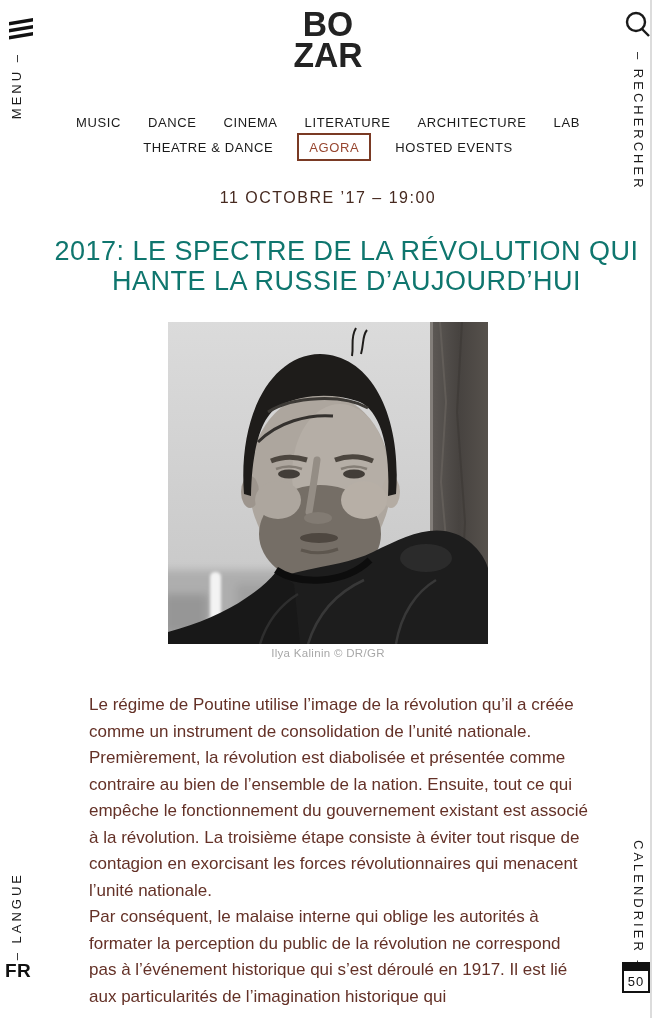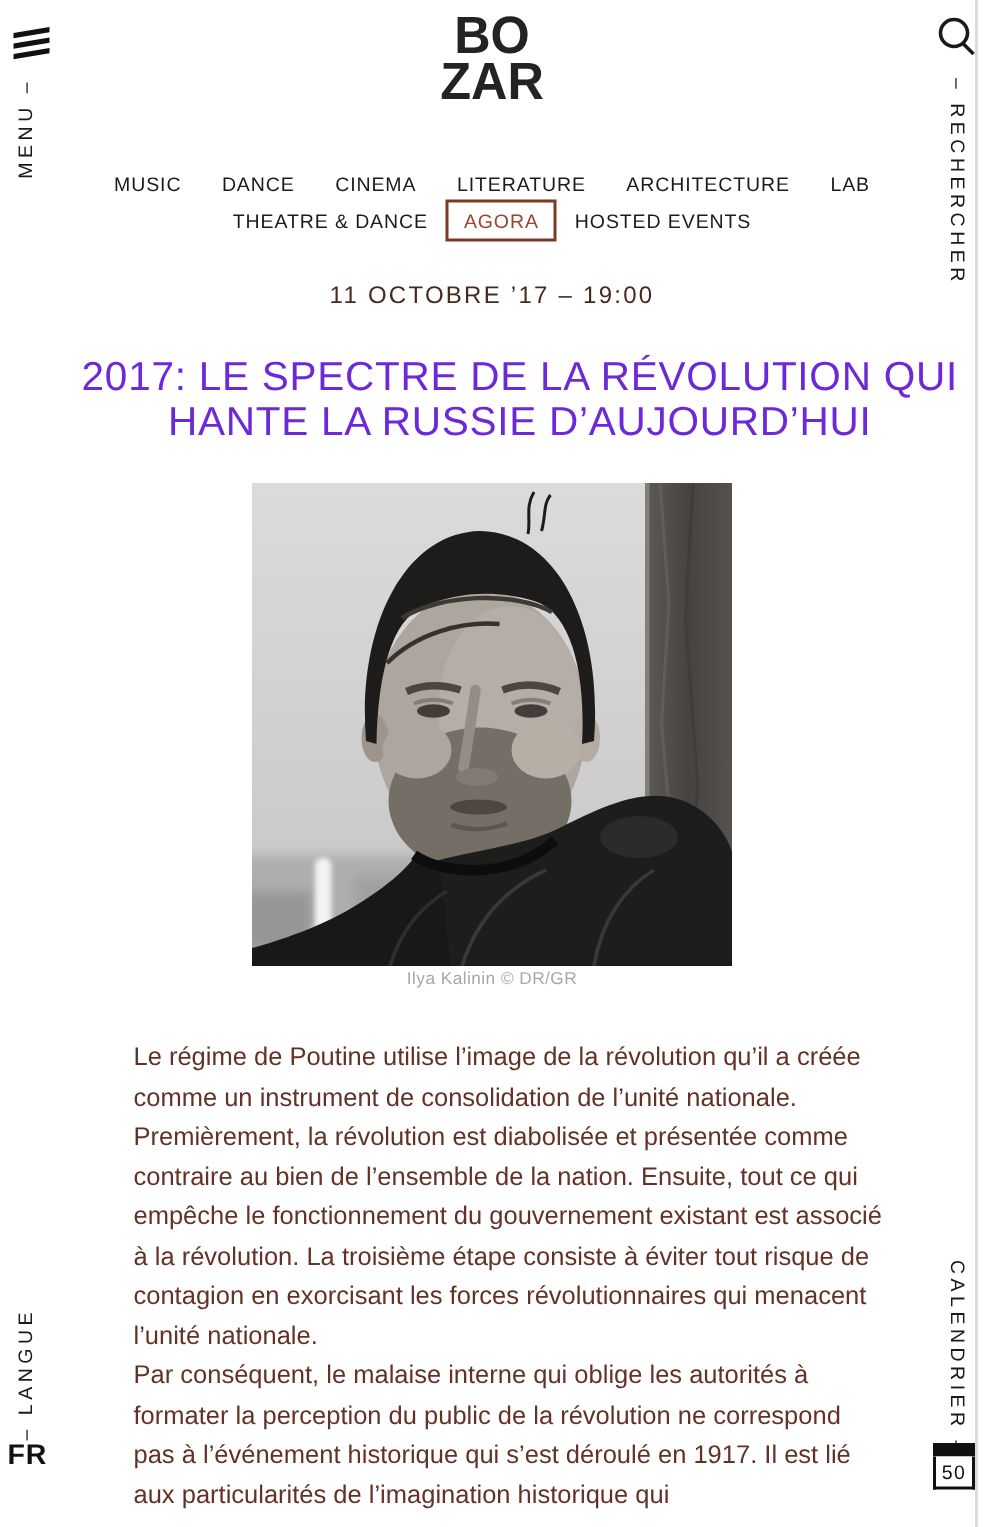--- a/index.html
+++ b/index.html
@@ -35,37 +35,37 @@
   .scroll-strip{right:4px;top:0;width:2px;height:1018px;background:#dcdcdc;}
 
   
   .logo{left:0;right:0;top:8px;text-align:center;cursor:pointer;}
   .logo div{
     font-size:35px;line-height:31px;font-weight:600;color:#232323;
     letter-spacing:0px;transform:scaleX(.96);
   }
   .nav-row{left:0;right:0;display:flex;justify-content:center;align-items:center;}
   .nav-row1{top:91px;gap:27px;}
-  .nav-row2{top:119px;gap:12px;height:32px;}
+  .nav-row2{top:119px;gap:24px;height:32px;}
   .nav-item{
     font-size:13px;letter-spacing:.6px;font-weight:500;color:#1b1b1b;
     cursor:pointer;white-space:nowrap;margin-top:24px;
   }
   .agora-box{
     border:2px solid #7a3a24;color:#97462f;padding:5px 10px 4px 10px;
   }
 
   
   .event-date{
     left:0;right:0;top:189px;text-align:center;
     font-size:16px;letter-spacing:1.5px;color:#46291f;font-weight:500;
   }
   .event-title{
     left:0;right:0;top:236px;text-align:center;
-    font-size:27px;line-height:30px;color:#6d28d9;letter-spacing:.5px;font-weight:400;padding-left:37px;
+    font-size:27px;line-height:30px;color:#0f766e;letter-spacing:.5px;font-weight:400;padding-left:37px;
   }
   .event-subtitle{left:0;right:0;top:298px;text-align:center;margin-top:32px;}
   .event-subtitle span{
     display:inline-block;background:#a1a1a1;color:#752a23;
     font-size:17px;letter-spacing:1px;padding:2px 7px 3px 7px;
   }
   .photo{left:168px;top:322px;width:320px;height:322px;}
   .photo svg{display:block;}
   .photo-caption{
     left:0;right:0;top:647px;text-align:center;

